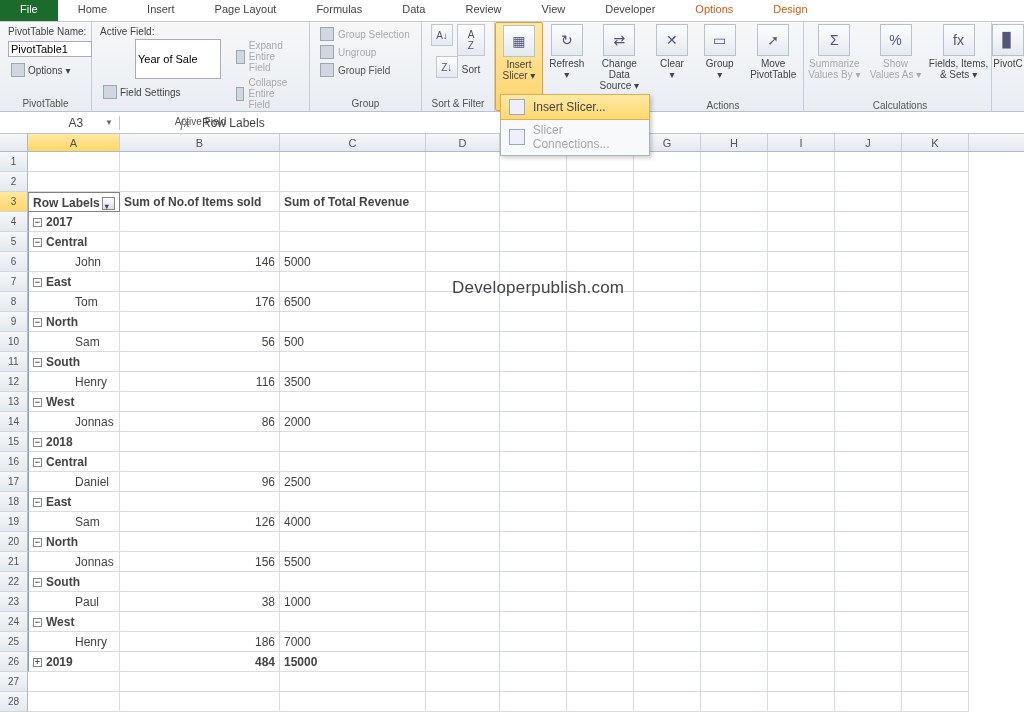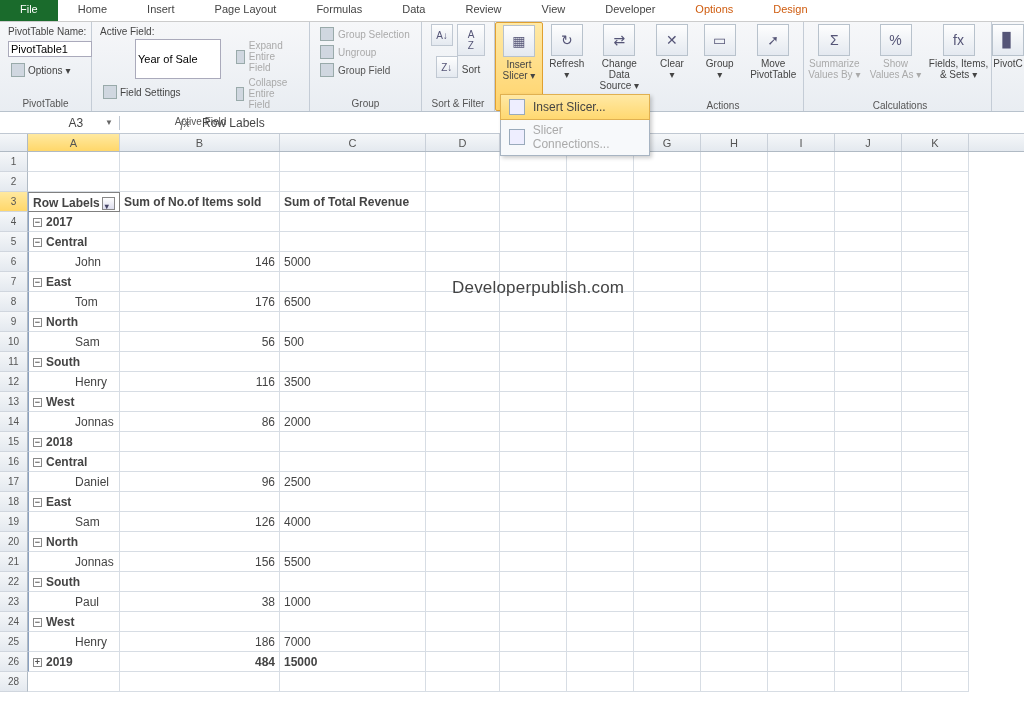--- a/index.html
+++ b/index.html
@@ -643,20 +643,34 @@
         <div class="cell d"></div>
         <div class="cell rest"></div>
         <div class="cell rest"></div>
         <div class="cell rest"></div>
         <div class="cell rest"></div>
         <div class="cell rest"></div>
         <div class="cell rest"></div>
         <div class="cell rest"></div>
       </div>
       <div class="row">
+        <div class="rh">27</div>
+        <div class="cell a "></div>
+        <div class="cell b "></div>
+        <div class="cell c "></div>
+        <div class="cell d"></div>
+        <div class="cell rest"></div>
+        <div class="cell rest"></div>
+        <div class="cell rest"></div>
+        <div class="cell rest"></div>
+        <div class="cell rest"></div>
+        <div class="cell rest"></div>
+        <div class="cell rest"></div>
+      </div>
+      <div class="row">
         <div class="rh">28</div>
         <div class="cell a "></div>
         <div class="cell b "></div>
         <div class="cell c "></div>
         <div class="cell d"></div>
         <div class="cell rest"></div>
         <div class="cell rest"></div>
         <div class="cell rest"></div>
         <div class="cell rest"></div>
         <div class="cell rest"></div>

